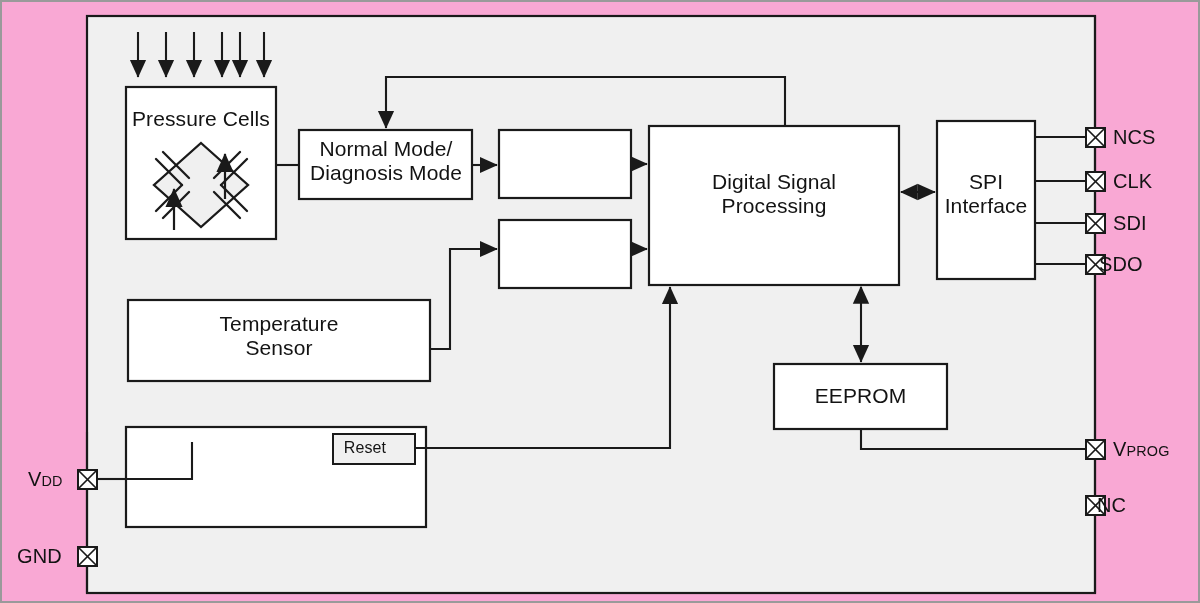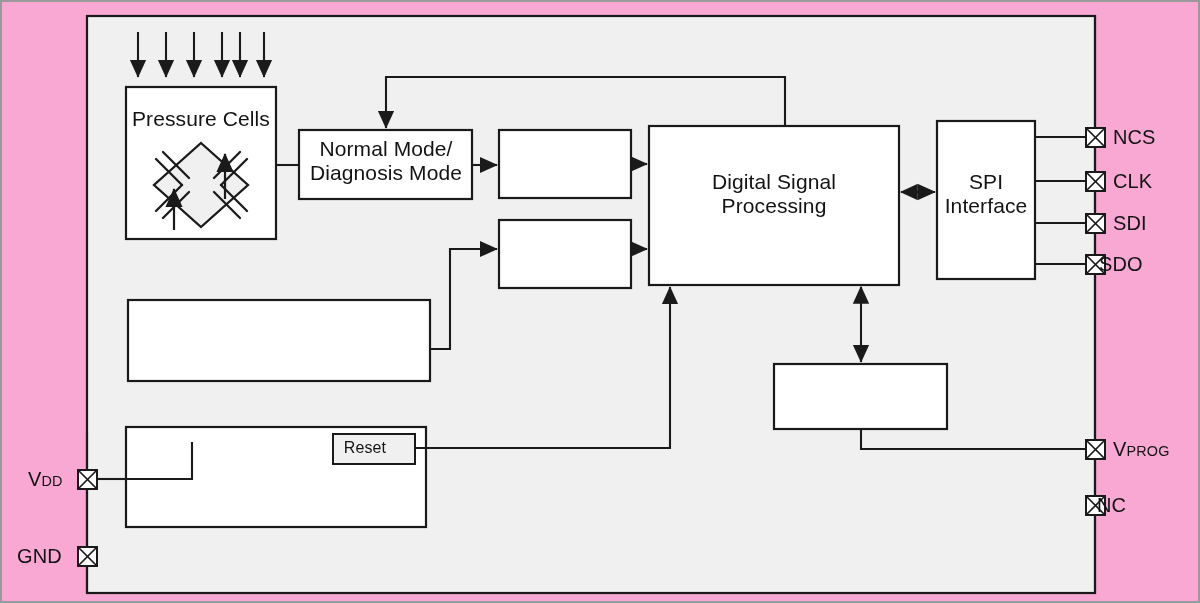--- a/index.html
+++ b/index.html
@@ -184,21 +184,24 @@
 Diagnosis Mode</div>
 
 
 
   <div class="lbl" style="left:647px;top:168px;width:250px;">Digital Signal
 Processing</div>
 
   <div class="lbl" style="left:930px;top:168px;width:108px;">SPI
 Interface</div>
 
-
+  <div class="lbl" style="left:772px;top:382px;width:173px;">EEPROM</div>
+
+  <div class="lbl" style="left:126px;top:310px;width:302px;">Temperature
+Sensor</div>
 
 
   <div class="lbl small" style="left:331px;top:437px;width:64px;">Reset</div>
 
   <div class="lbl pin" style="left:1111px;top:124px;"><span>NCS</span></div>
   <div class="lbl pin" style="left:1111px;top:168px;"><span>CLK</span></div>
   <div class="lbl pin" style="left:1111px;top:210px;"><span>SDI</span></div>
   <div class="lbl pin" style="left:1083px;top:251px;margin-left:14px;"><span>SDO</span></div>
   <div class="lbl pin" style="left:1111px;top:436px;"><span>V</span><span class="sub">PROG</span></div>
   <div class="lbl pin" style="left:1095px;top:492px;"><span>NC</span></div>

